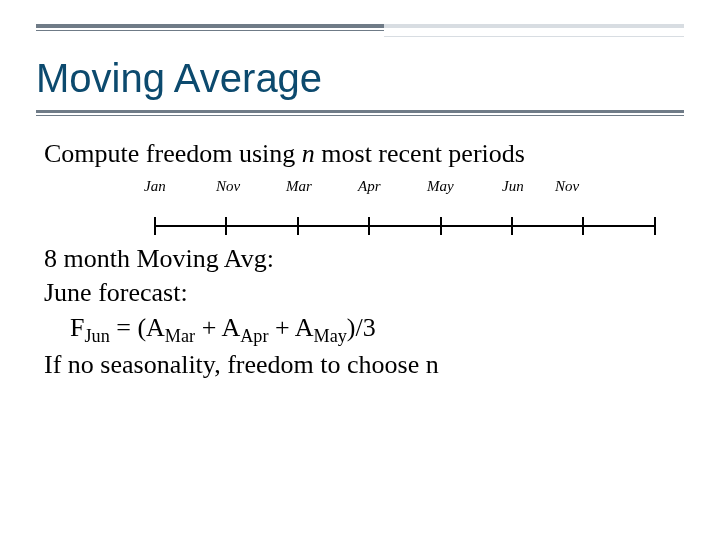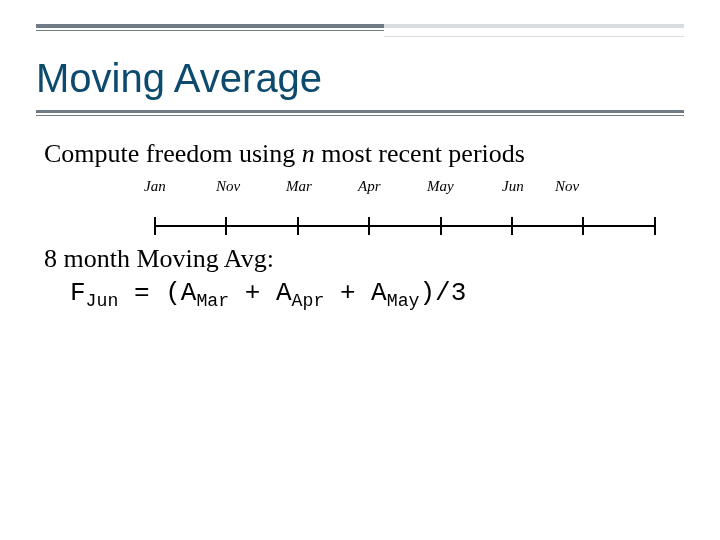--- a/index.html
+++ b/index.html
@@ -112,21 +112,20 @@
     top: 6px;
     width: 2px;
     height: 18px;
     background: #000;
   }
   .para {
     margin: 0 0 2px 0;
   }
   .indent {
     padding-left: 26px;
-    font-family: Liberation Mono, monospace;
   }
   sub {
     font-size: 0.7em;
     vertical-align: sub;
   }
 </style>
 </head>
 <body>
 
 <div class="slide">
@@ -161,20 +160,22 @@
       <div class="tick" style="left:181px"></div>
       <div class="tick" style="left:253px"></div>
       <div class="tick" style="left:324px"></div>
       <div class="tick" style="left:396px"></div>
       <div class="tick" style="left:467px"></div>
       <div class="tick" style="left:538px"></div>
       <div class="tick" style="left:610px"></div>
     </div>
 
     <div class="para">8 month Moving Avg:</div>
+    <div class="para">June forecast:</div>
 
     <div class="para indent">
       <span>F</span><sub>Jun</sub><span> = (A</span><sub>Mar</sub><span> + A</span><sub>Apr</sub><span> + A</span><sub>May</sub><span>)/3</span>
     </div>
 
+    <div class="para">If no seasonality, freedom to choose n</div>
 
   </div>
 </div>
 
 </body></html>

